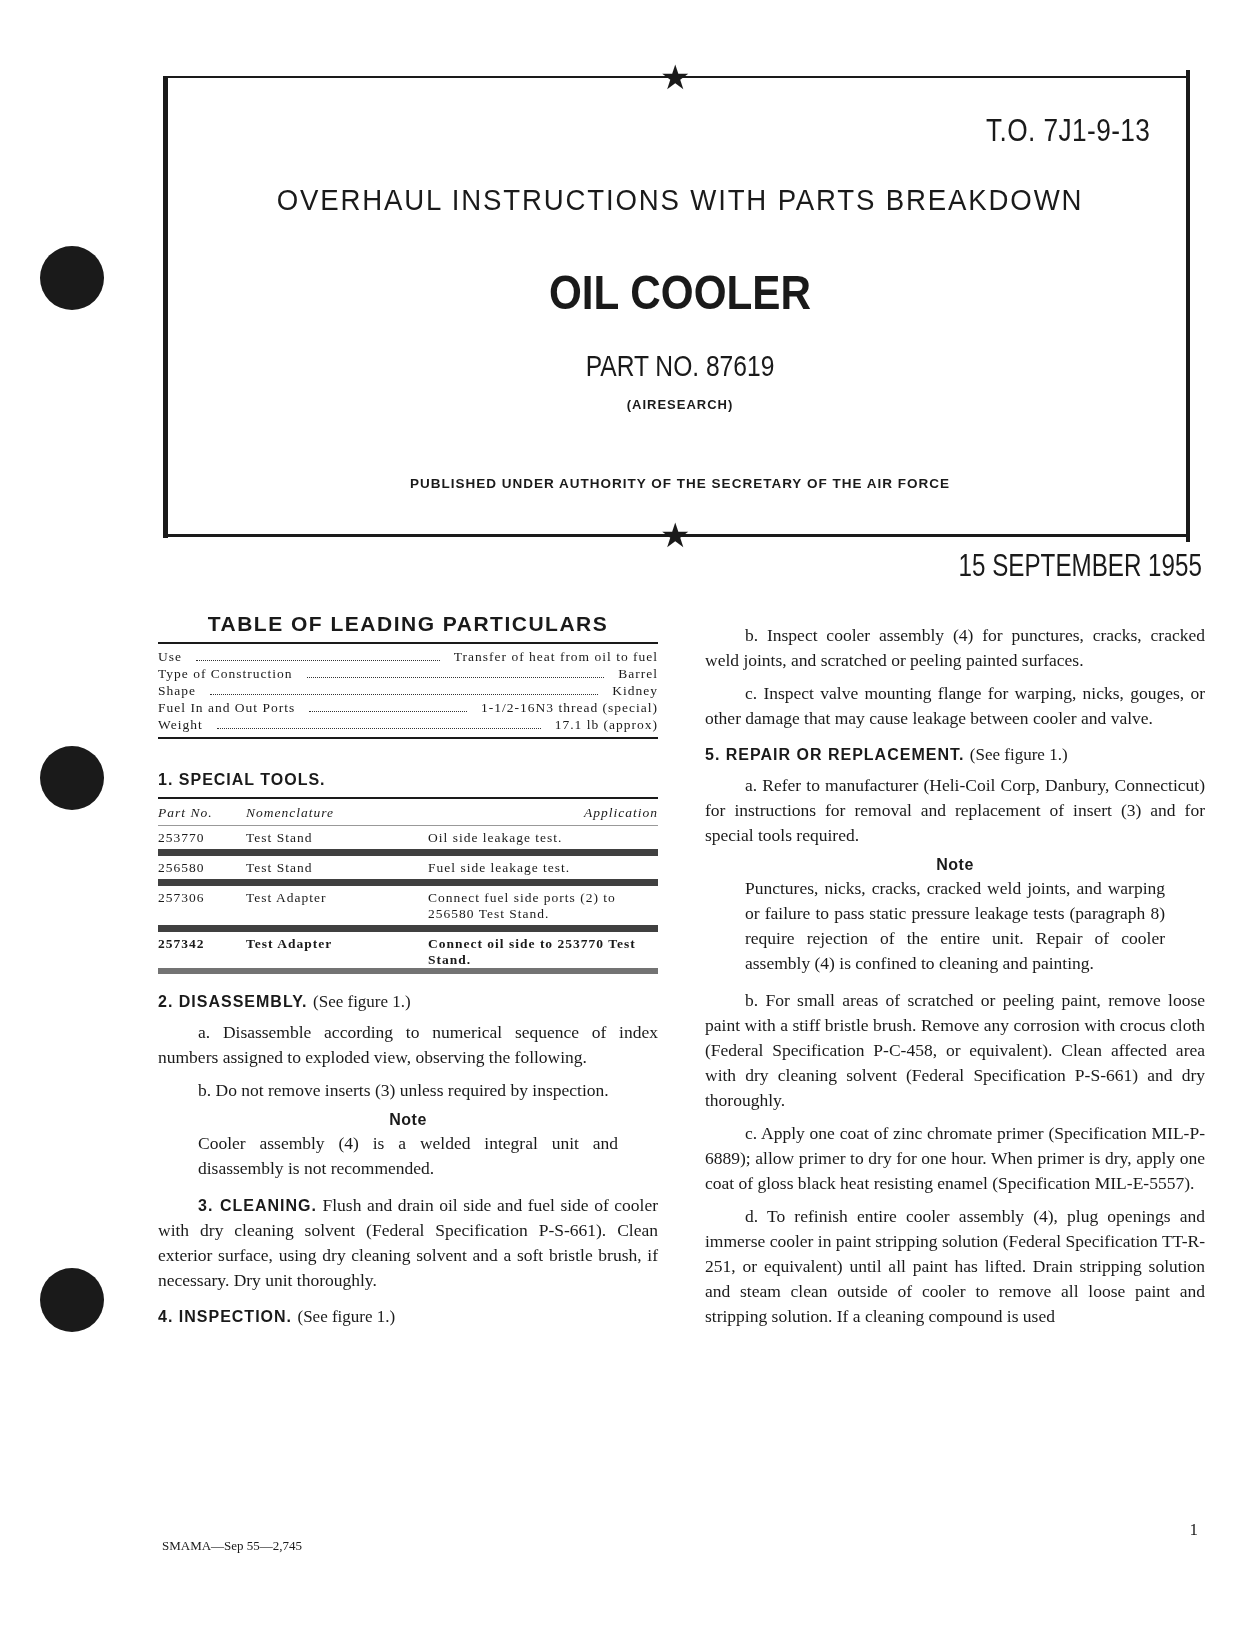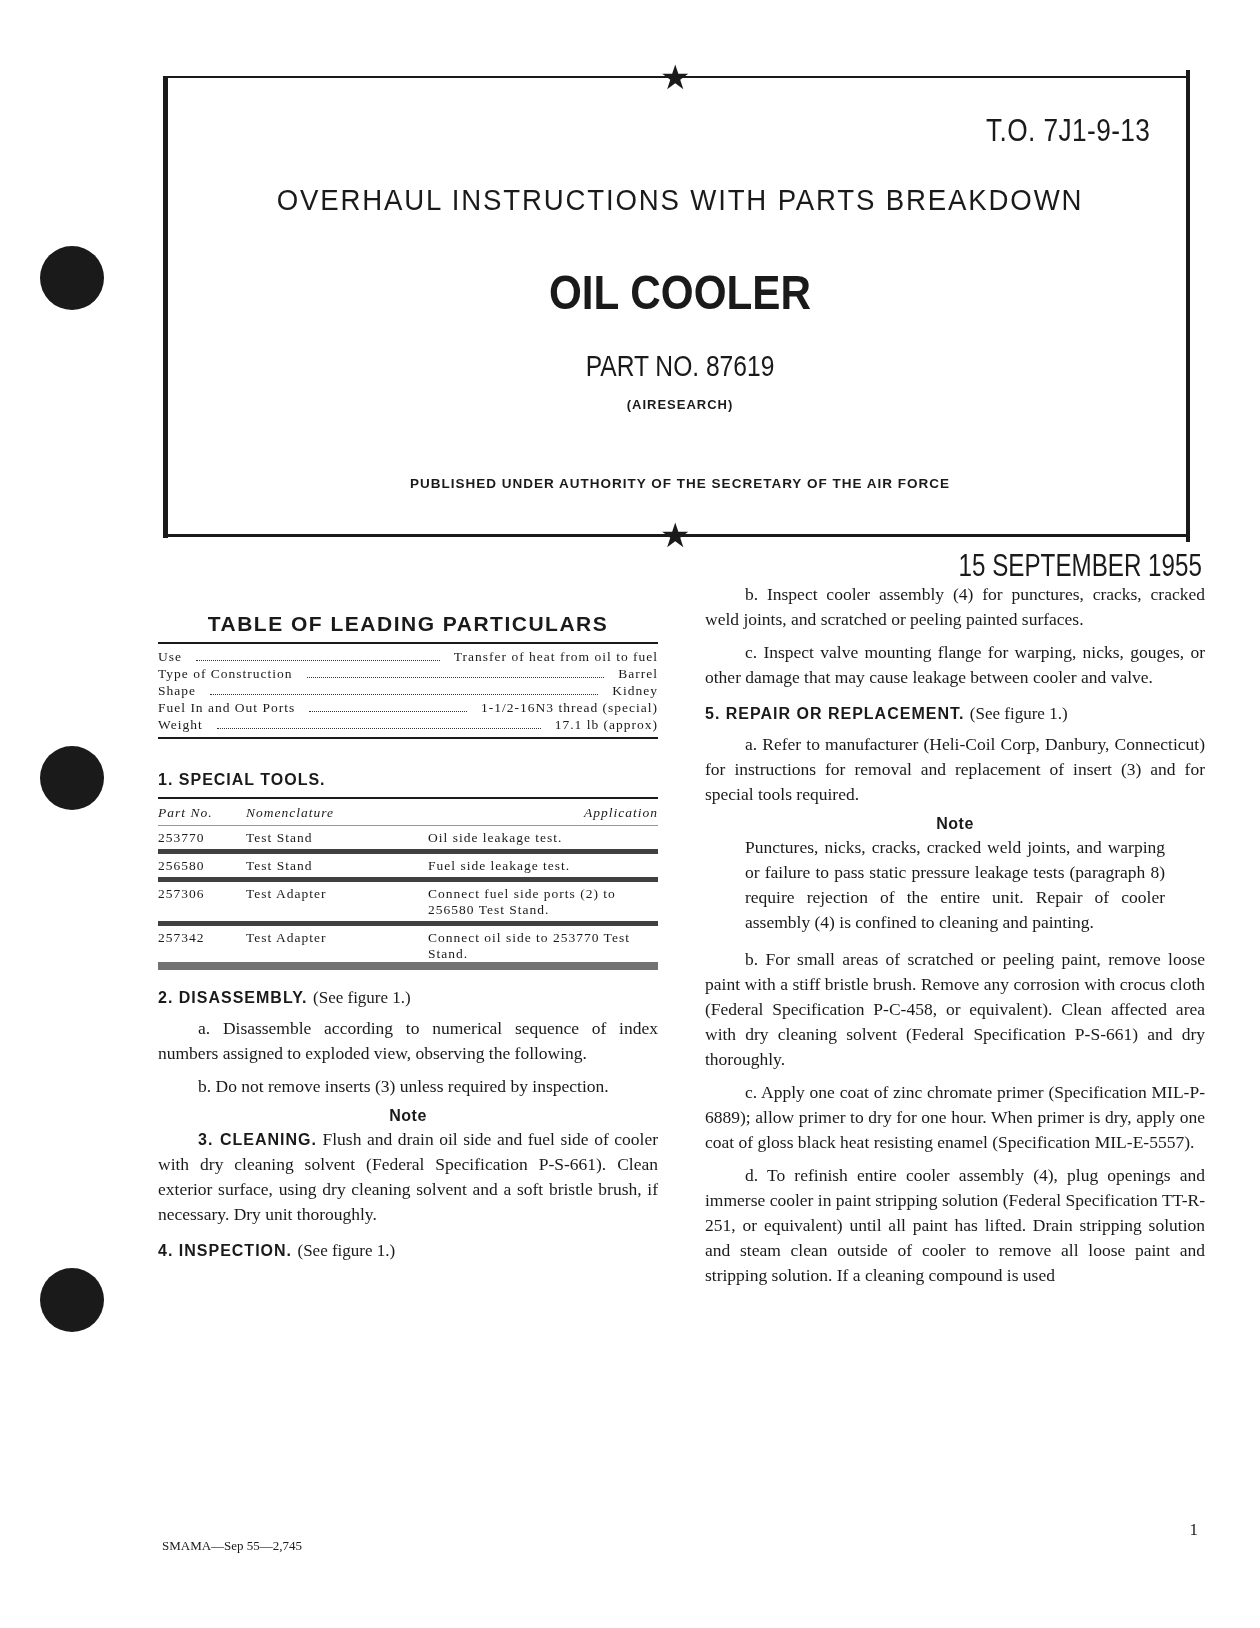--- a/index.html
+++ b/index.html
@@ -12,34 +12,34 @@
   .star { position:absolute; font-size:34px; line-height:34px; color:#1a1a1a; font-family:"DejaVu Sans", sans-serif; }
   .to-number { position:absolute; right:110px; top:112px; font-family:"Liberation Sans", sans-serif; font-size:32px; transform:scaleX(0.82); transform-origin:right; letter-spacing:0.5px; }
   .subtitle { position:absolute; left:0; width:1360px; top:183px; text-align:center; font-family:"Liberation Sans", sans-serif; font-size:30px; letter-spacing:2px; transform:scaleX(0.92); transform-origin:center; }
   .title { position:absolute; left:0; width:1360px; top:265px; text-align:center; font-family:"Liberation Sans", sans-serif; font-weight:bold; font-size:48px; transform:scaleX(0.88); }
   .partno { position:absolute; left:0; width:1360px; top:349px; text-align:center; font-family:"Liberation Sans", sans-serif; font-size:30px; transform:scaleX(0.82); }
   .maker { position:absolute; left:0; width:1360px; top:397px; text-align:center; font-family:"Liberation Sans", sans-serif; font-weight:bold; font-size:13px; letter-spacing:1px; }
   .authority { position:absolute; left:0; width:1360px; top:476px; text-align:center; font-family:"Liberation Sans", sans-serif; font-weight:bold; font-size:13.5px; letter-spacing:1px; }
   .date { position:absolute; right:58px; top:548px; font-family:"Liberation Sans", sans-serif; font-size:31px; transform:scaleX(0.78); transform-origin:right; }
   .col { position:absolute; top:600px; }
   .left-col { left:158px; width:500px; }
-  .right-col { left:705px; width:500px; }
+  .right-col { left:705px; width:500px;margin-top:41px; }
   .tlp-title { font-family:"Liberation Sans", sans-serif; font-weight:bold; font-size:21px; letter-spacing:1.5px; text-align:center; margin:0; padding:12px 0 6px 0; }
   .rule { height:2px; background:#1a1a1a; margin:0; }
   .spec-row { display:flex; font-size:13.5px; letter-spacing:1px; line-height:17px;gap:12px; }
   .spec-label { white-space:nowrap; }
   .spec-dots { flex:1; border-bottom:1px dotted #333; margin:0 2px 4px 2px; }
   .spec-value { white-space:nowrap; }
   .section-head { font-family:"Liberation Sans", sans-serif; font-weight:bold; font-size:16px; letter-spacing:1px; margin:14px 0 8px 0; }
   .section-head .see { font-family:"Liberation Serif", serif; font-weight:normal; font-size:17px; letter-spacing:0; }
   .tools-table { width:100%; border-collapse:collapse; font-size:13.5px; letter-spacing:1px; }
   .tools-table th { font-style:italic; font-weight:normal; text-align:left; padding:6px 0 4px 0; border-bottom:1px solid #999; }
   .tools-table th.app { text-align:right; }
-  .tools-table td { padding:4px 0 3px 0; vertical-align:top; border-bottom:5px solid #404040; line-height:16px; }
-  .tools-table tr:last-child td { border-bottom:8px solid #737373; padding-bottom:0; }
+  .tools-table td { padding:4px 0 3px 0; vertical-align:top; border-bottom:7px solid #404040; line-height:16px; }
+  .tools-table tr:last-child td { border-bottom:6px solid #737373; padding-bottom:0;font-weight:bold; }
   .para { font-size:17.5px; line-height:25px; text-align:justify; margin:0 0 8px 0; text-indent:40px; }
   .note-title { font-family:"Liberation Sans", sans-serif; font-weight:bold; font-size:16px; text-align:center; margin:4px 0 2px 0; letter-spacing:0.5px; }
   .note-body { font-size:17.5px; line-height:25px; margin:0 40px 12px 40px; text-align:justify; }
   .footer-left { position:absolute; left:162px; top:1538px; font-size:13px; }
   .page-num { position:absolute; right:62px; top:1520px; font-size:17px; }
 </style>
 </head>
 <body>
 
 <div class="hole" style="top:246px;"></div>
@@ -124,20 +124,21 @@
           <td>Test Adapter</td>
           <td>Connect oil side to 253770 Test Stand.</td>
         </tr>
     </tbody>
   </table>
 
   <div class="section-head" style="margin-top:18px;"><span>2. DISASSEMBLY.</span> <span class="see">(See figure 1.)</span></div>
   <p class="para">a. Disassemble according to numerical sequence of index numbers assigned to exploded view, observing the following.</p>
   <p class="para">b. Do not remove inserts (3) unless required by inspection.</p>
   <div class="note-title">Note</div>
+  <div class="note-body">Cooler assembly (4) is a welded integral unit and disassembly is not recommended.</div>
 
   <p class="para"><span class="section-head" style="font-size:16px;">3. CLEANING.</span> <span>Flush and drain oil side and fuel side of cooler with dry cleaning solvent (Federal Specification P-S-661). Clean exterior surface, using dry cleaning solvent and a soft bristle brush, if necessary. Dry unit thoroughly.</span></p>
 
   <div class="section-head"><span>4. INSPECTION.</span> <span class="see">(See figure 1.)</span></div>
 </div>
 
 <div class="col right-col" style="top:582px;">
   <p class="para">b. Inspect cooler assembly (4) for punctures, cracks, cracked weld joints, and scratched or peeling painted surfaces.</p>
   <p class="para">c. Inspect valve mounting flange for warping, nicks, gouges, or other damage that may cause leakage between cooler and valve.</p>
 

